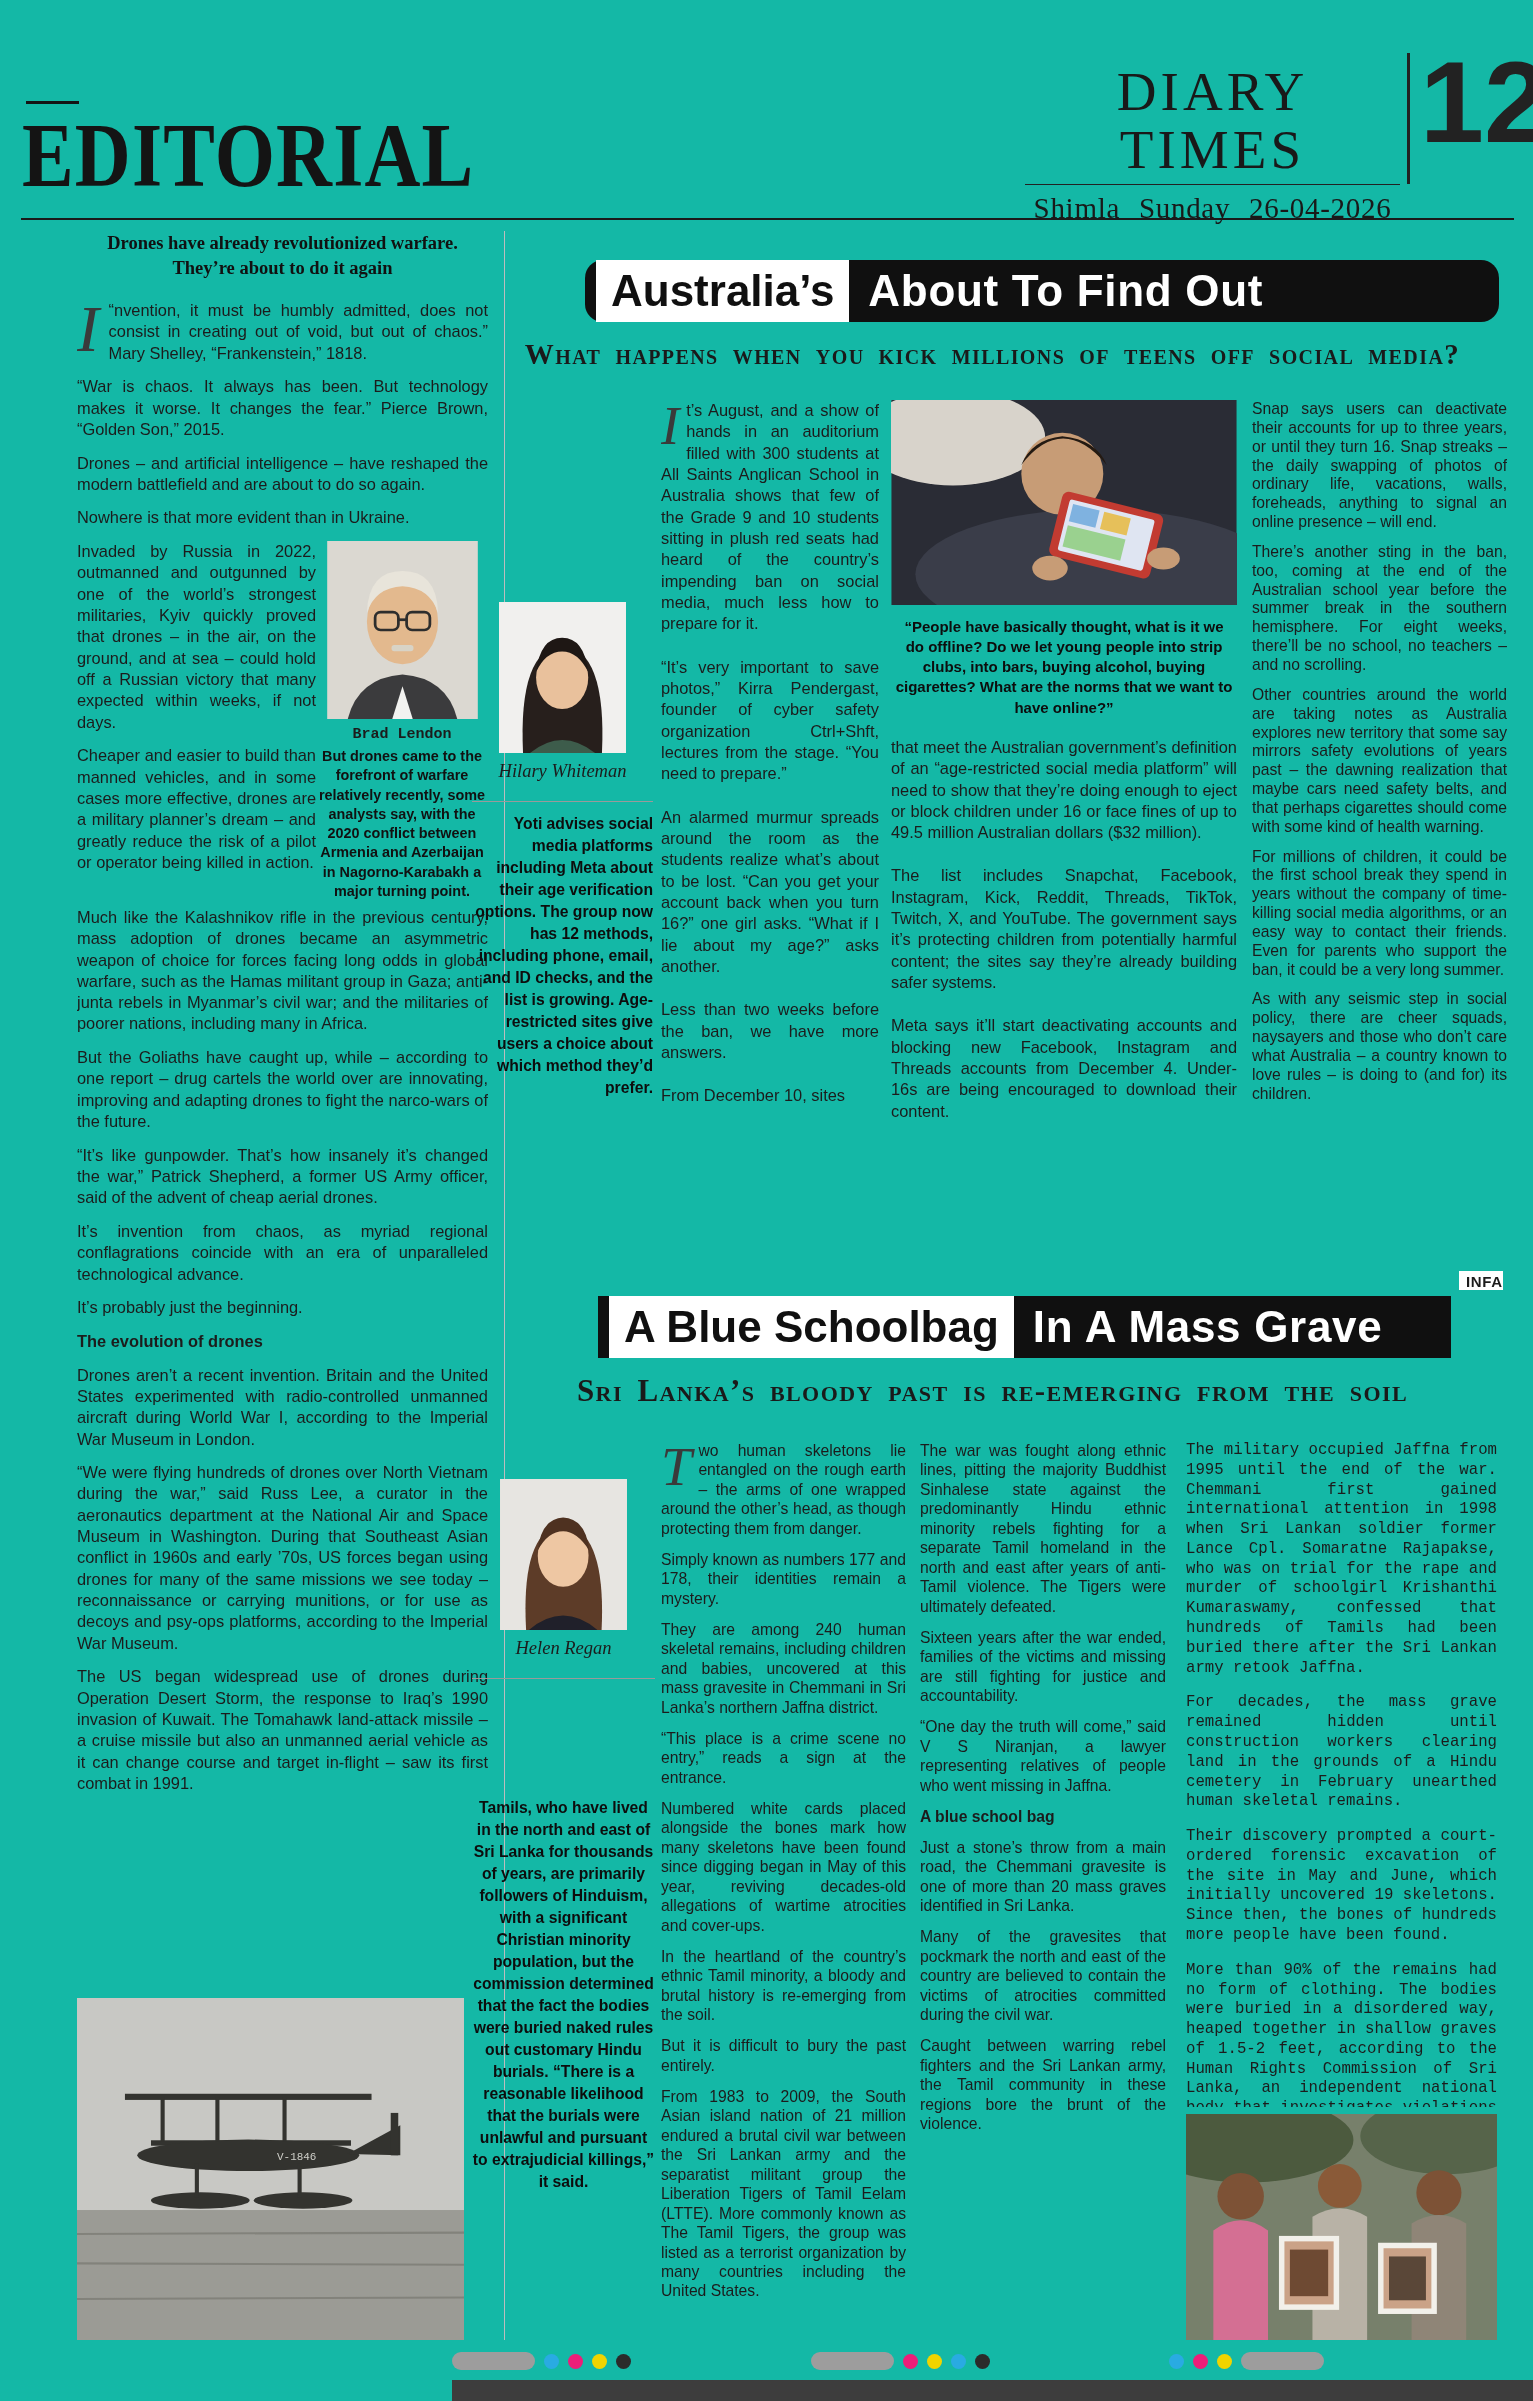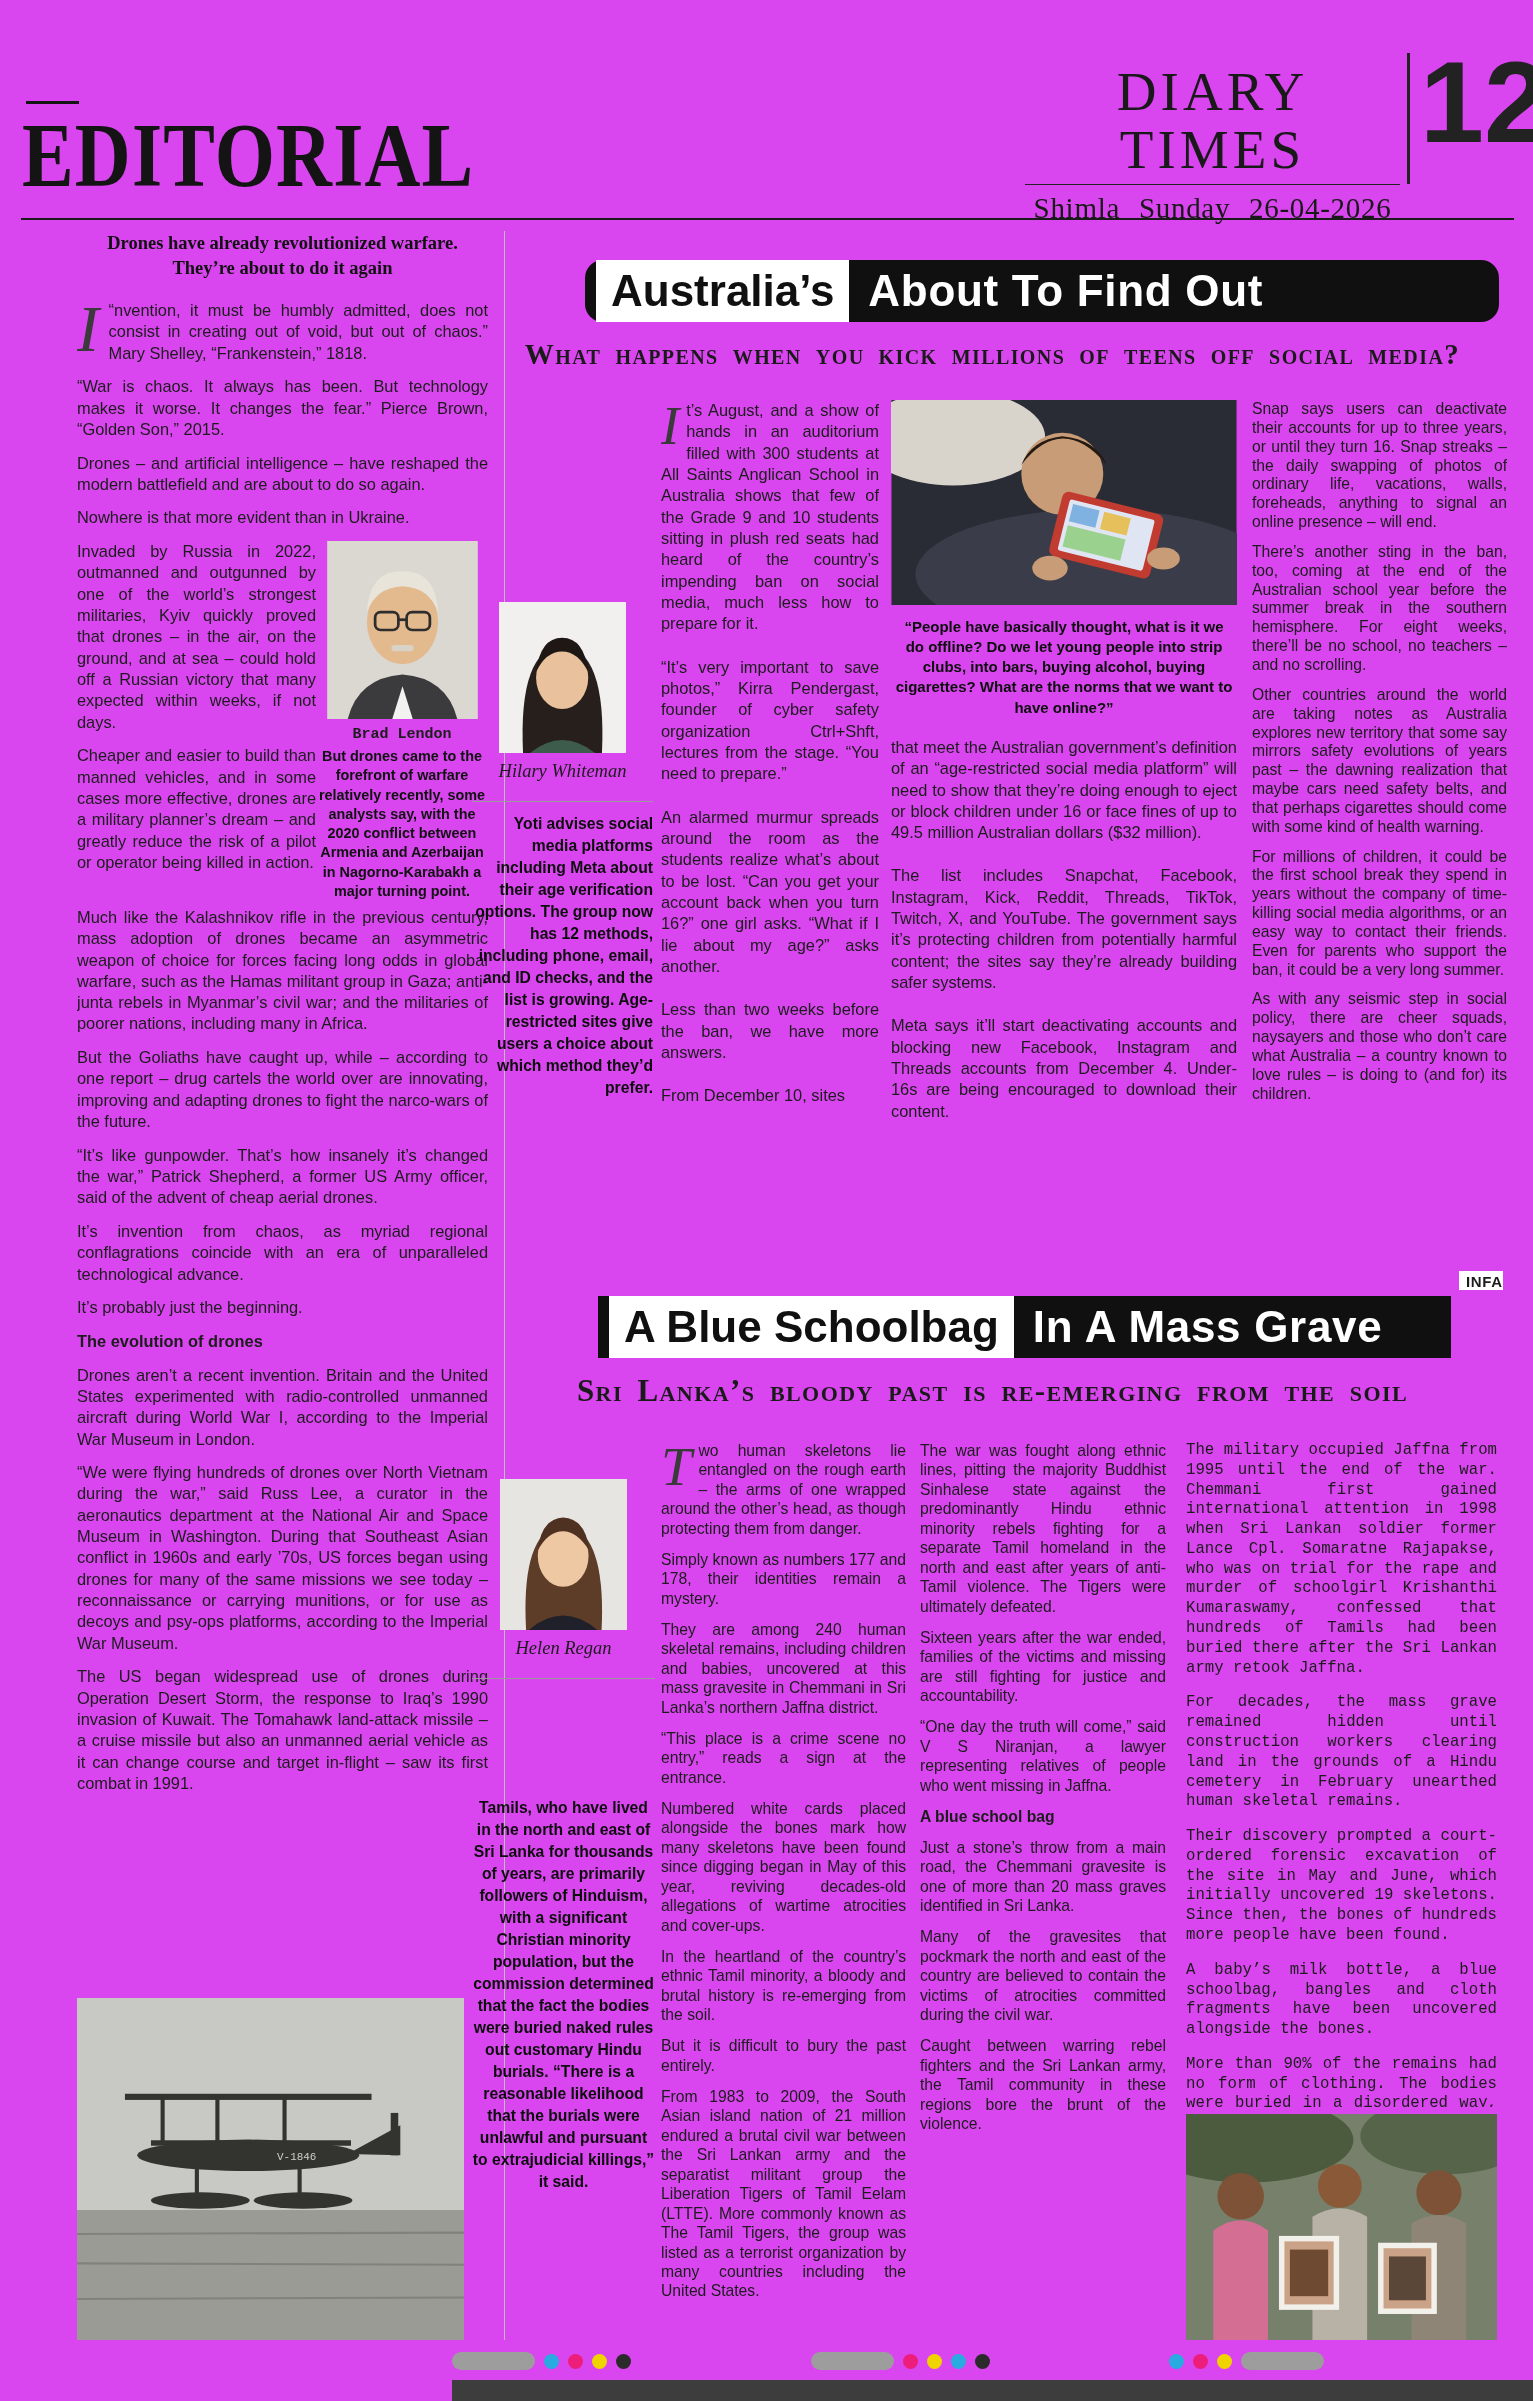--- a/index.html
+++ b/index.html
@@ -1,16 +1,16 @@
 <!DOCTYPE html>
 <html style="font-size:11px"><head>
 <meta charset="utf-8">
 <style>
   html,body{margin:0;padding:0;background:#e9e9e9;}
-  #page{position:relative;width:1533px;height:2401px;background:#d946ef;
+  #page{position:relative;width:1533px;height:2401px;background:#14b8a6;
         font-family:"Liberation Sans",sans-serif;color:#1c1c1c;overflow:hidden;margin:0 auto;}
 
   
   .ed-dash{position:absolute;left:26px;top:101px;width:53px;height:3.4px;background:#141414;}
   #section-title{position:absolute;left:22px;top:111px;margin:0;line-height:1;
        font-family:"Liberation Serif",serif;font-weight:700;font-size:90px;color:#141414;
        transform:scale(.86,1);transform-origin:left top;letter-spacing:1.4px;}
   .mast-block{position:absolute;left:1025px;top:63px;width:375px;text-align:center;}
   .mast-name{font-family:"Liberation Serif",serif;font-size:55px;letter-spacing:4.1px;color:#191919;line-height:1.05;}
   .mast-date{margin-top:5.5px;padding-top:6.8px;border-top:1.4px solid #222;
@@ -289,21 +289,20 @@
           <p class="para">Just a stone’s throw from a main road, the Chemmani gravesite is one of more than 20 mass graves identified in Sri Lanka.</p>
           <p class="para">Many of the gravesites that pockmark the north and east of the country are believed to contain the victims of atrocities committed during the civil war.</p>
           <p class="para">Caught between warring rebel fighters and the Sri Lankan army, the Tamil community in these regions bore the brunt of the violence.</p>
         </div>
 
       <div id="sri-col3">
         <div class="sri-col3-text">
             <p class="para">The military occupied Jaffna from 1995 until the end of the war. Chemmani first gained international attention in 1998 when Sri Lankan soldier former Lance Cpl. Somaratne Rajapakse, who was on trial for the rape and murder of schoolgirl Krishanthi Kumaraswamy, confessed that hundreds of Tamils had been buried there after the Sri Lankan army retook Jaffna.</p>
             <p class="para">For decades, the mass grave remained hidden until construction workers clearing land in the grounds of a Hindu cemetery in February unearthed human skeletal remains.</p>
             <p class="para">Their discovery prompted a court-ordered forensic excavation of the site in May and June, which initially uncovered 19 skeletons. Since then, the bones of hundreds more people have been found.</p>
-            <p class="para">A baby’s milk bottle, a blue schoolbag, bangles and cloth fragments have been uncovered alongside the bones.</p>
             <p class="para">More than 90% of the remains had no form of clothing. The bodies were buried in a disordered way, heaped together in shallow graves of 1.5-2 feet, according to the Human Rights Commission of Sri Lanka, an independent national body that investigates violations of fundamental rights.</p>
           </div>
         <svg class="memorial" viewBox="0 0 455 330" preserveAspectRatio="none">
           <rect width="455" height="330" fill="#77806b"></rect>
           <ellipse cx="90" cy="38" rx="155" ry="62" fill="#4c5a3e"></ellipse>
           <ellipse cx="380" cy="32" rx="125" ry="56" fill="#56644a"></ellipse>
           <circle cx="80" cy="120" r="34" fill="#7d5236"></circle>
           <path d="M40 330 L40 170 Q80 140 120 170 L120 330 Z" fill="#d46f93"></path>
           <circle cx="225" cy="105" r="32" fill="#8a5a38"></circle>
           <path d="M185 330 L185 150 Q225 125 265 150 L265 330 Z" fill="#b8b2a6"></path>

